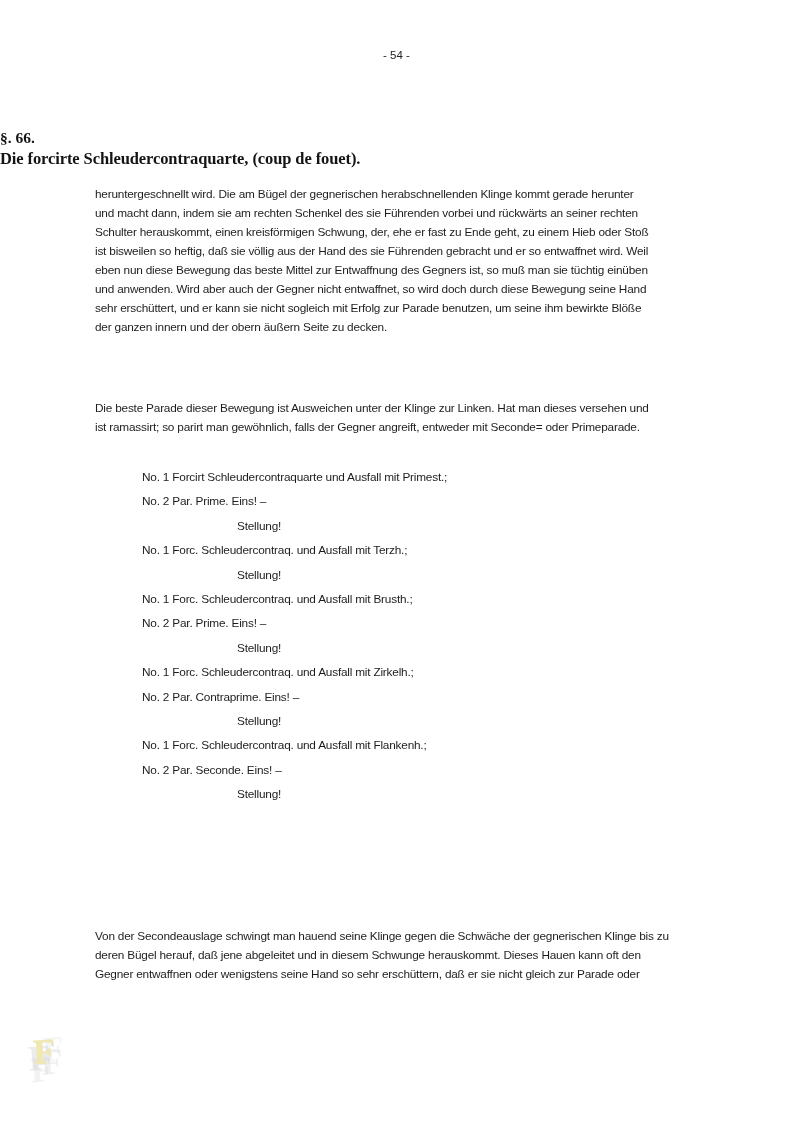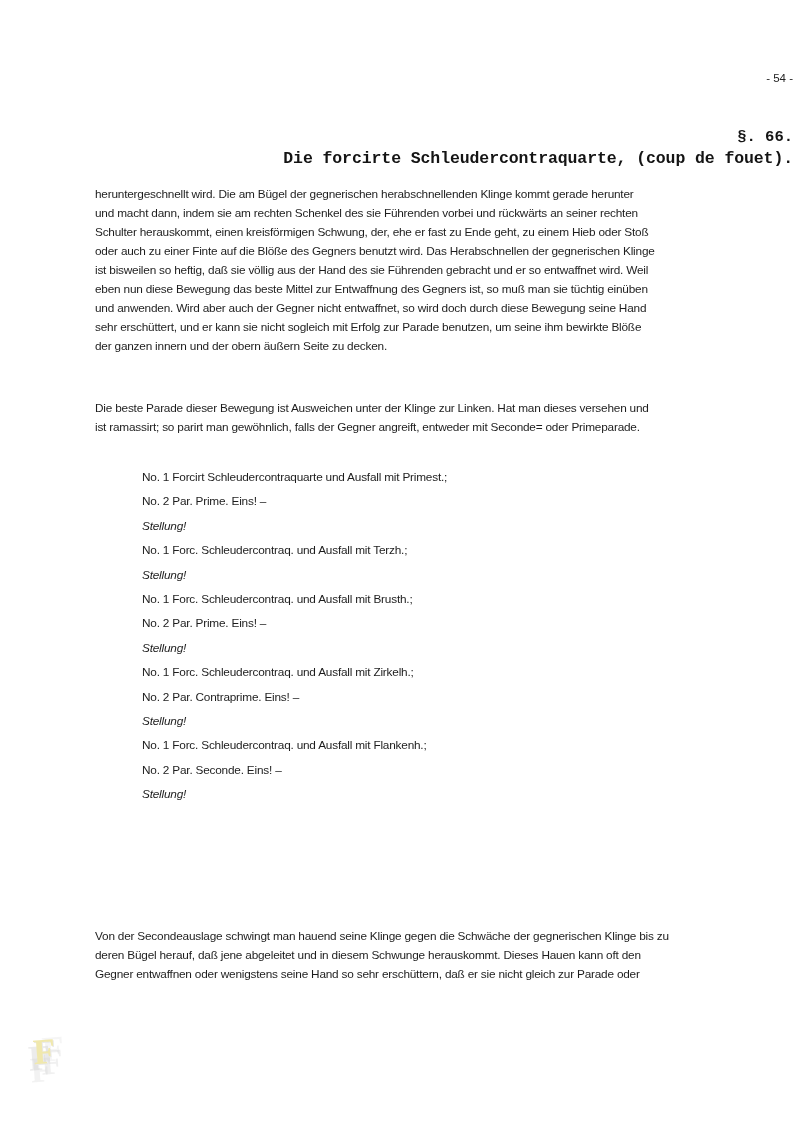--- a/index.html
+++ b/index.html
@@ -14,32 +14,31 @@
     background: #ffffff;
     overflow: hidden;
     font-family: "Liberation Sans", sans-serif;
     color: #1d1d1d;
   }
   .page-number {
     position: absolute;
     top: 48px;
     left: 0;
     width: 100%;
-    text-align: right;
+    text-align: center;
     font-size: 11.5px;
     line-height: 15px;
     color: #222222;
-    margin-top: 23px;
   }
   .section-heading {
     position: absolute;
     left: 0;
     width: 100%;
-    text-align: right;
-    font-family: Liberation Mono, monospace;
+    text-align: left;
+    font-family: Liberation Serif, serif;
     font-weight: bold;
     color: #141414;
   }
   .section-heading .heading-num {
     font-size: 15.5px;
     line-height: 21px;
   }
   .section-heading .heading-title {
     font-size: 16.5px;
     line-height: 22px;
@@ -71,21 +70,21 @@
     width: 560px;
     font-size: 11.8px;
     letter-spacing: -0.2px;
     color: #1d1d1d;
   }
   .exercise-list .ex-line {
     line-height: 24.4px;
     white-space: nowrap;
   }
   .exercise-list .ex-line.stellung {
-    font-style: italic;
+    margin-left: 95px;
   }
 
   .watermark {
     position: absolute;
     left: 33px;
     top: 1029px;
     width: 40px;
     height: 48px;
     pointer-events: none;
   }
@@ -114,21 +113,20 @@
 
   <div class="section-heading heading-66">
     <div class="heading-num">§. 66.</div>
     <div class="heading-title">Die forcirte Schleudercontraquarte, (coup de fouet).</div>
   </div>
 
   <div class="body-block para-1">
       <div class="line">heruntergeschnellt wird. Die am Bügel der gegnerischen herabschnellenden Klinge kommt gerade herunter</div>
       <div class="line">und macht dann, indem sie am rechten Schenkel des sie Führenden vorbei und rückwärts an seiner rechten</div>
       <div class="line">Schulter herauskommt, einen kreisförmigen Schwung, der, ehe er fast zu Ende geht, zu einem Hieb oder Stoß</div>
-      <div class="line">oder auch zu einer Finte auf die Blöße des Gegners benutzt wird. Das Herabschnellen der gegnerischen Klinge</div>
       <div class="line">ist bisweilen so heftig, daß sie völlig aus der Hand des sie Führenden gebracht und er so entwaffnet wird. Weil</div>
       <div class="line">eben nun diese Bewegung das beste Mittel zur Entwaffnung des Gegners ist, so muß man sie tüchtig einüben</div>
       <div class="line">und anwenden. Wird aber auch der Gegner nicht entwaffnet, so wird doch durch diese Bewegung seine Hand</div>
       <div class="line">sehr erschüttert, und er kann sie nicht sogleich mit Erfolg zur Parade benutzen, um seine ihm bewirkte Blöße</div>
       <div class="line">der ganzen innern und der obern äußern Seite zu decken.</div>
     </div>
 
   <div class="body-block para-2">
       <div class="line">Die beste Parade dieser Bewegung ist Ausweichen unter der Klinge zur Linken. Hat man dieses versehen und</div>
       <div class="line">ist ramassirt; so parirt man gewöhnlich, falls der Gegner angreift, entweder mit Seconde= oder Primeparade.</div>

